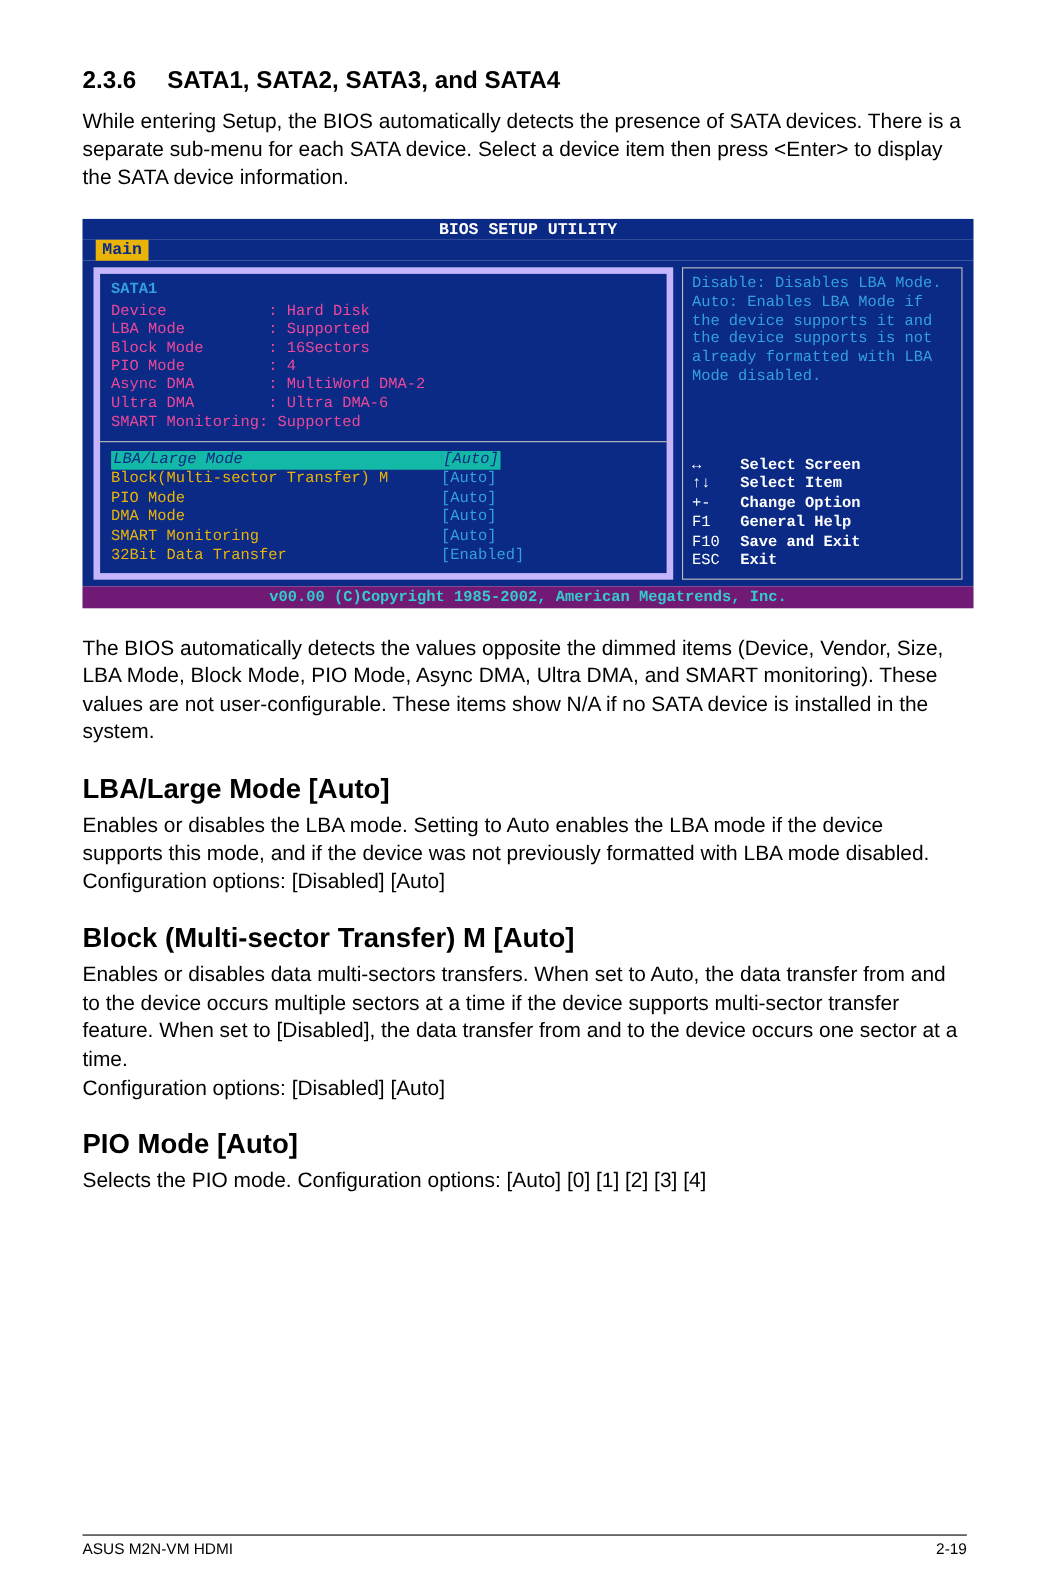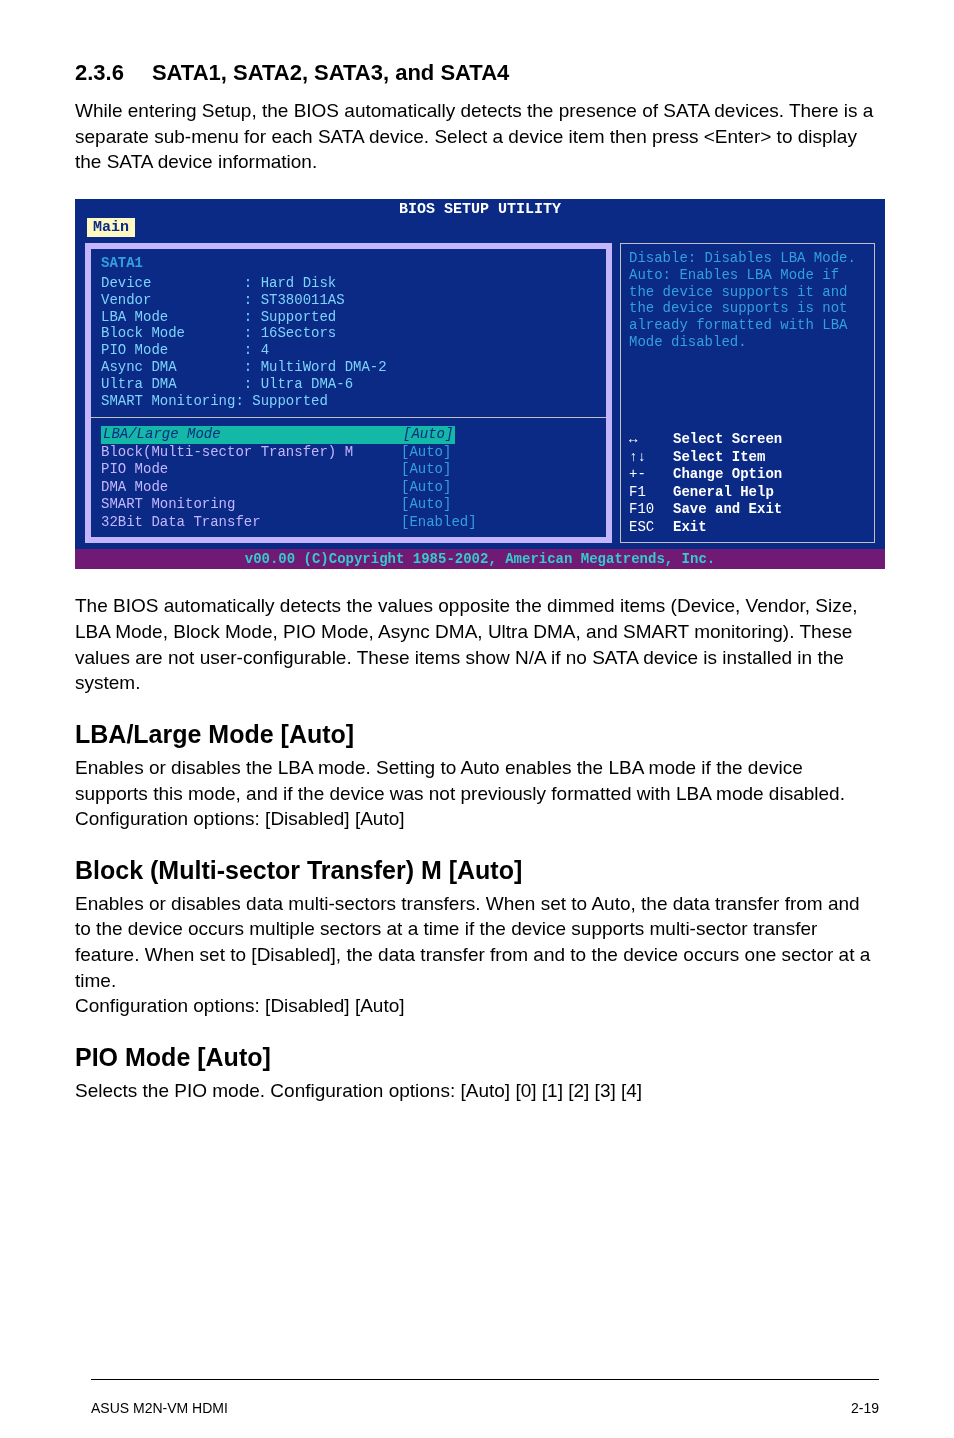--- a/index.html
+++ b/index.html
@@ -36,21 +36,21 @@
       font-family: Liberation Mono, monospace;
       font-weight: bold;
       font-size: 15px;
       padding: 2px 0 0 0;
     }
     .bios-tab-row {
       background: #0a2a85;
       display: flex;
     }
     .bios-tab {
-      background: #fef9c3;
+      background: #eab308;
       color: #0a2a85;
       font-family: "Courier New", monospace;
       font-weight: bold;
       font-size: 15px;
       padding: 1px 6px;
       margin-left: 12px;
     }
     .bios-body {
       background: #0a2a85;
       display: flex;
@@ -75,40 +75,40 @@
     }
     .bios-right-help {
       flex-grow: 1;
     }
     .bios-sata1 {
       color: #33a0dd;
       font-weight: bold;
       margin-bottom: 4px;
     }
     .bios-dim {
-      color: #7dd3fc;
+      color: #ec4899;
       white-space: pre;
       line-height: 1.2;
     }
     .bios-divider {
       border-top: 1px solid #c0c0c0;
       margin: 8px -10px;
     }
     .bios-sel {
       background: #14b8a6;
       color: #0a2a85;
       padding: 0 2px;
       display: inline-block;
       font-style: italic;
     }
     .bios-opt-row {
       display: flex;
       line-height: 1.25;
     }
-    .bios-opt-label { width: 300px; color: #c4b5fd; }
+    .bios-opt-label { width: 300px; color: #eab308; }
     .bios-opt-val { color: #33a0dd; }
     .bios-keys {
       color: #fff;
       line-height: 1.25;
     }
     .bios-key-k { color: #fff; display:inline-block; width: 44px; }
     .bios-footer {
       background: #701a75;
       color: #33cccc;
       text-align: center;
@@ -125,22 +125,21 @@
     }
     .footer-bar {
       position: absolute;
       bottom: 22px;
       left: 75px;
       right: 75px;
       border-top: 1px solid #000;
       display: flex;
       justify-content: space-between;
       font-size: 14px;
-      padding-top: 20px;
-      margin-left: 16px;
+      padding-top: 4px;
     }
     .page-wrap {
       position: relative;
     }
   </style>
 </head>
 <body>
 
 <div class="page-wrap">
 
@@ -152,21 +151,20 @@
 
   <div class="bios-container">
     <div class="bios-header">BIOS SETUP UTILITY</div>
     <div class="bios-tab-row">
       <div class="bios-tab">Main</div>
     </div>
     <div class="bios-body">
       <div class="bios-left">
         <div class="bios-sata1">SATA1</div>
         <div class="bios-dim">Device           : Hard Disk</div>
-        <div class="bios-dim">Vendor           : ST380011AS</div>
         <div class="bios-dim">LBA Mode         : Supported</div>
         <div class="bios-dim">Block Mode       : 16Sectors</div>
         <div class="bios-dim">PIO Mode         : 4</div>
         <div class="bios-dim">Async DMA        : MultiWord DMA-2</div>
         <div class="bios-dim">Ultra DMA        : Ultra DMA-6</div>
         <div class="bios-dim">SMART Monitoring: Supported</div>
         <div class="bios-divider"></div>
         <div class="bios-opt-row">
           <span class="bios-sel" style="width:300px">LBA/Large Mode</span>
           <span class="bios-sel">[Auto]</span>

